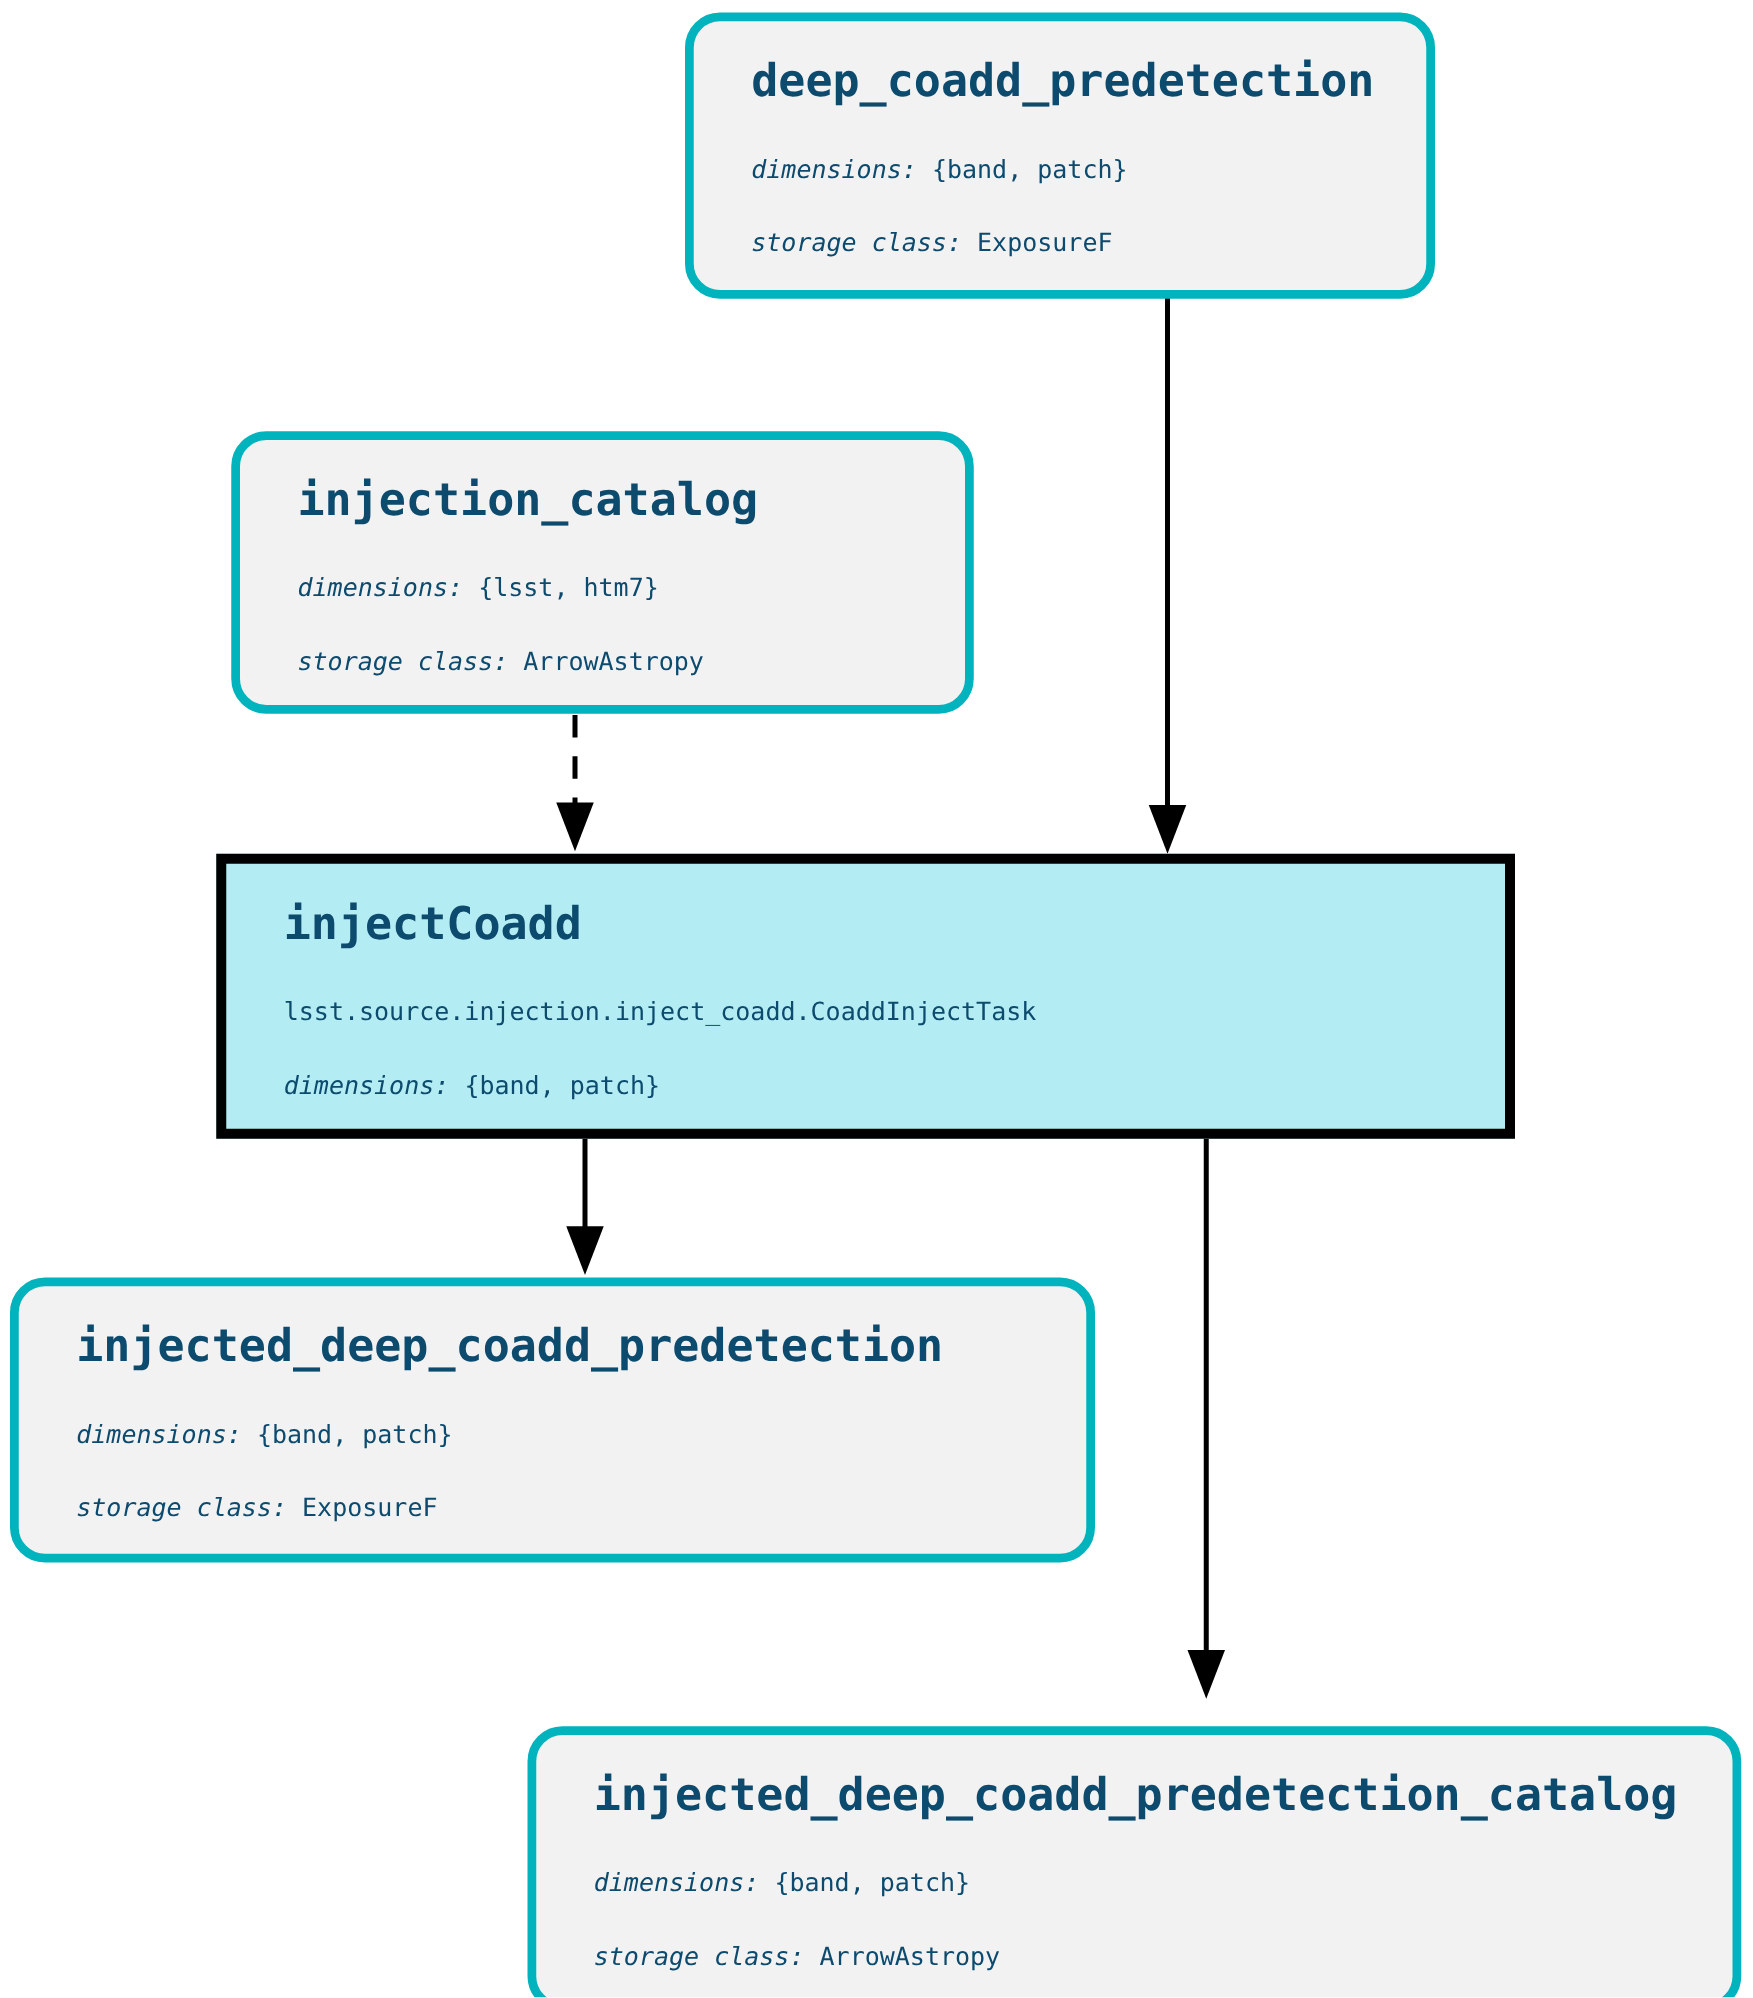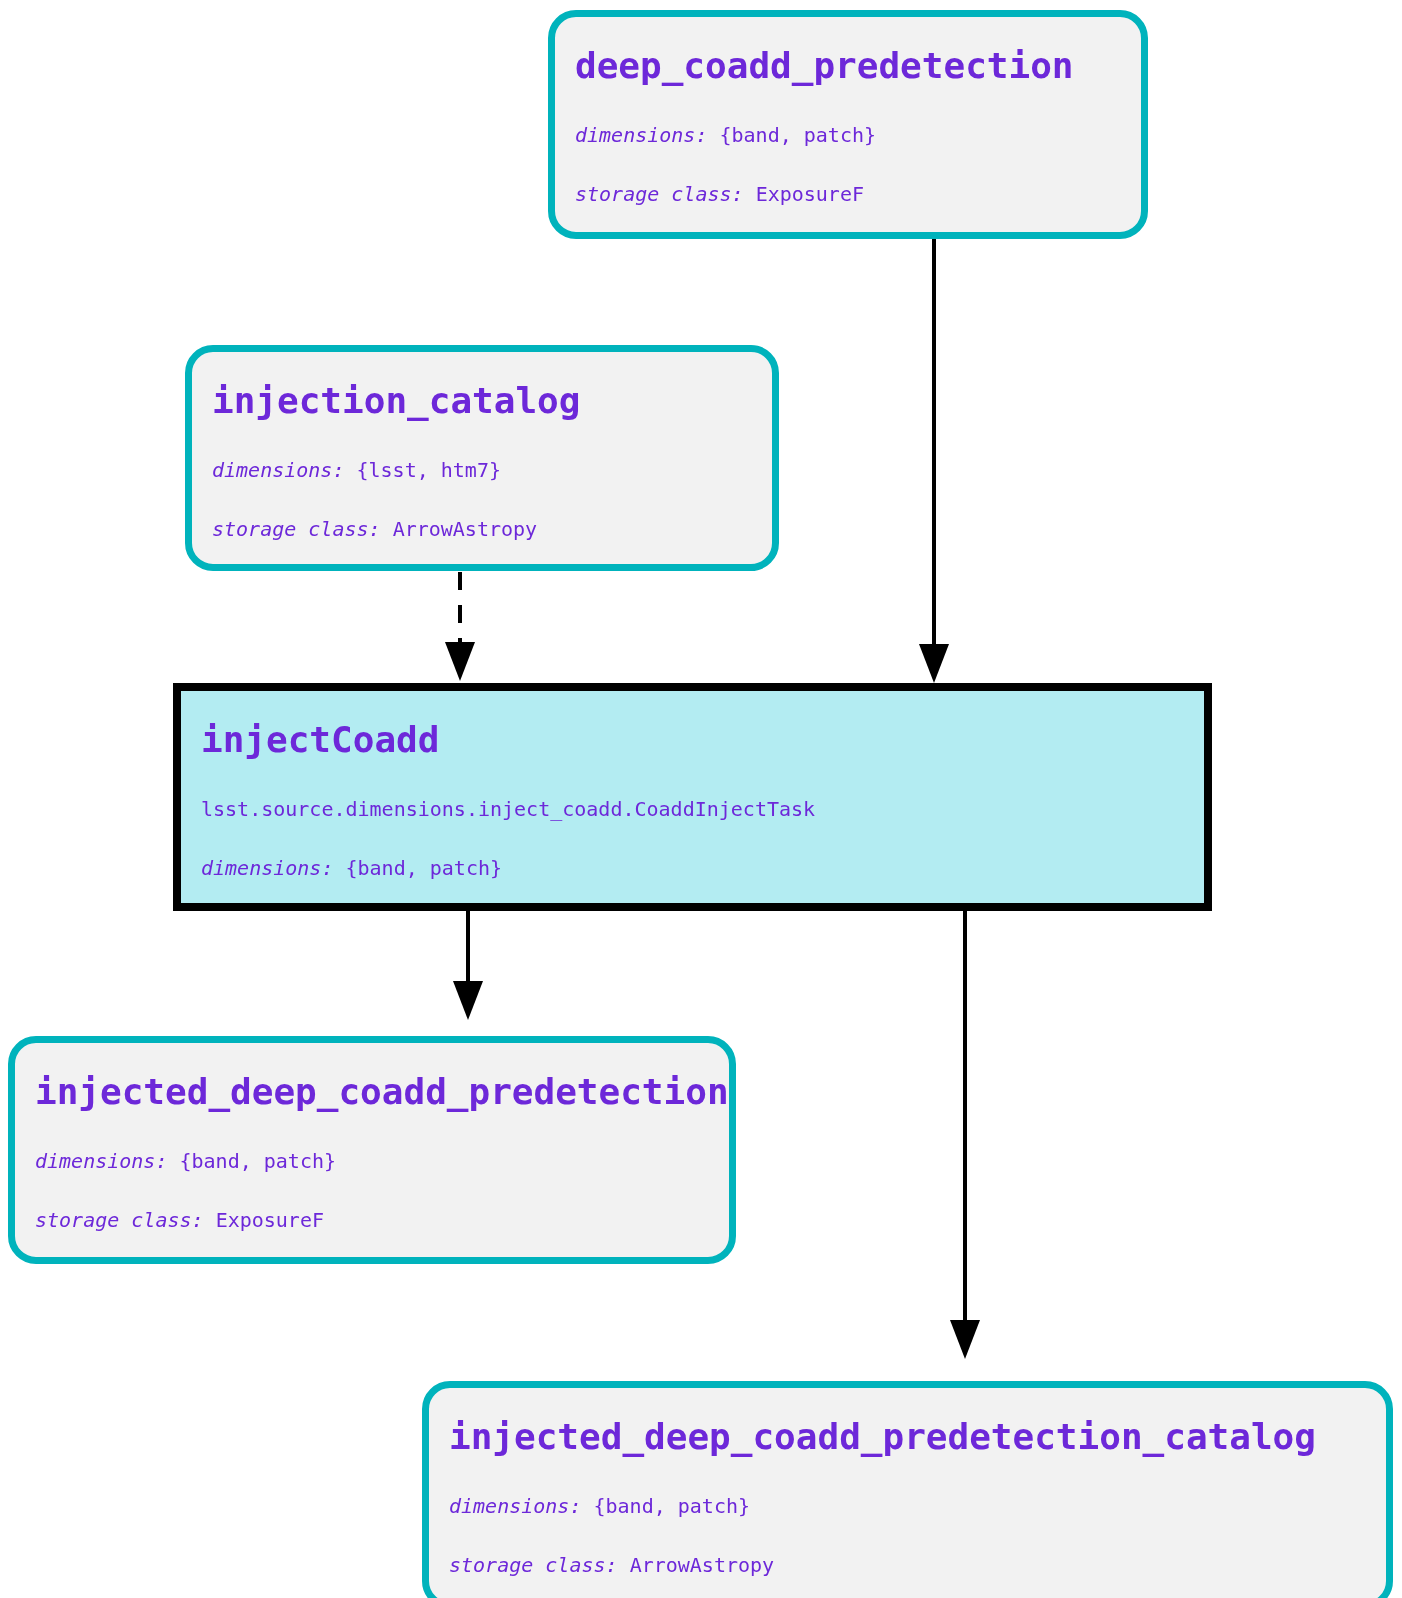--- a/index.html
+++ b/index.html
@@ -18,22 +18,22 @@
   .edges {
     position: absolute;
     left: 0; top: 0;
     width: 1402px;
     height: 1598px;
     pointer-events: none;
   }
   .node {
     position: absolute;
     box-sizing: border-box;
-    padding: 24px 20px;
-    color: #6d28d9;
+    padding: 24px 46px;
+    color: #0c4a6e;
   }
   .node.dataset {
     background: #f2f2f2;
     border: 7px solid #00b3bc;
     border-radius: 28px;
   }
   .node.task {
     background: #b3ecf2;
     border: 8px solid #000000;
     border-radius: 0;
@@ -102,29 +102,29 @@
     </div>
     <div class="node-row">
       <span class="lbl">storage class:</span>
       <span class="val">ArrowAstropy</span>
     </div>
   </div>
 
   <div class="node task" style="left:173px; top:683px; width:1039px; height:228px;">
     <div class="node-title">injectCoadd</div>
     <div class="node-row">
-      <span class="val">lsst.source.dimensions.inject_coadd.CoaddInjectTask</span>
+      <span class="val">lsst.source.injection.inject_coadd.CoaddInjectTask</span>
     </div>
     <div class="node-row">
       <span class="lbl">dimensions:</span>
       <span class="val">{band, patch}</span>
     </div>
   </div>
 
-  <div class="node dataset" style="left:8px; top:1022px; width:728px; height:228px;margin-top:14px;">
+  <div class="node dataset" style="left:8px; top:1022px; width:868px; height:228px;">
     <div class="node-title">injected_deep_coadd_predetection</div>
     <div class="node-row">
       <span class="lbl">dimensions:</span>
       <span class="val">{band, patch}</span>
     </div>
     <div class="node-row">
       <span class="lbl">storage class:</span>
       <span class="val">ExposureF</span>
     </div>
   </div>

